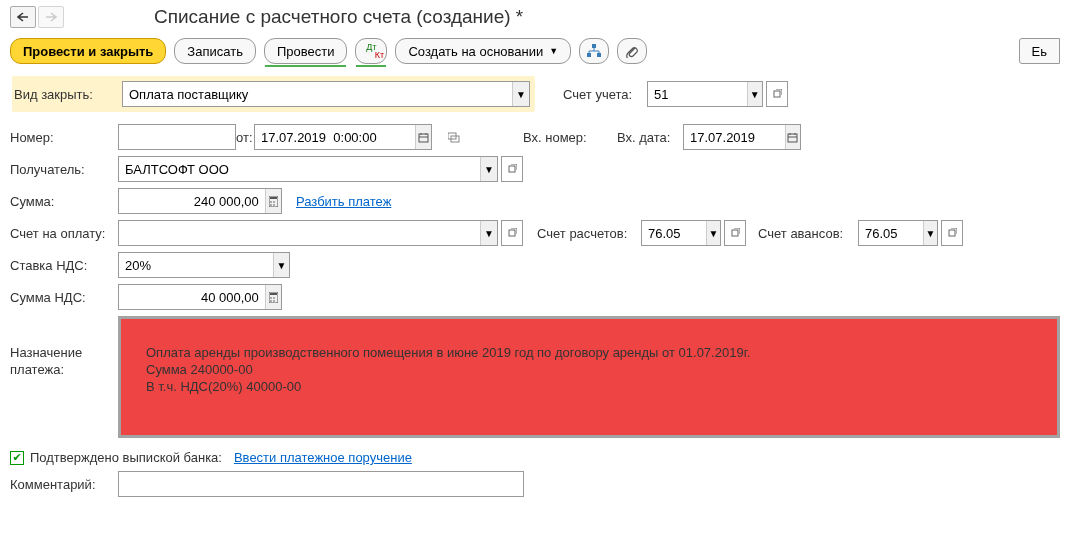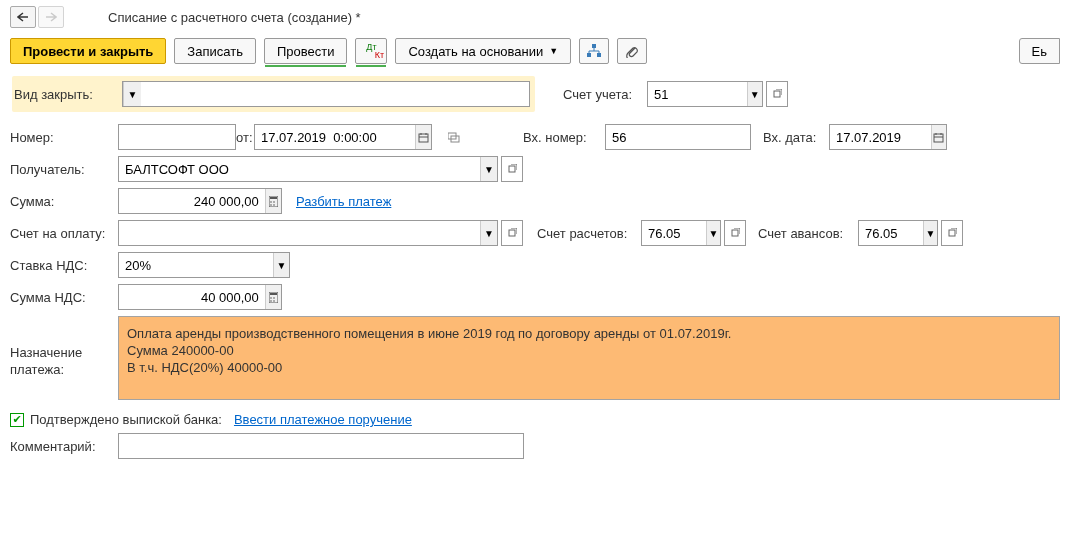--- a/index.html
+++ b/index.html
@@ -1,23 +1,23 @@
 <!DOCTYPE html>
 <html><head>
 <meta charset="utf-8">
 <style>
 * { box-sizing: border-box; margin: 0; padding: 0; }
 body { font-family: Arial, sans-serif; font-size: 13px; color: #333; background: #fff; padding: 6px 10px; width: 1070px; }
 .row { display: flex; align-items: center; margin-bottom: 6px; }
 .nav-row { margin-bottom: 10px; }
 .nav-btn { width: 26px; height: 22px; border: 1px solid #aaa; background: #f5f5f5; display: flex; align-items: center; justify-content: center; margin-right: 2px; cursor: pointer; border-radius: 2px; }
 .nav-btn.disabled { opacity: 0.5; cursor: default; }
-.title { font-size: 13px; margin-left: 42px; }
+.title { font-size: 19px; margin-left: 88px; }
 .toolbar { display: flex; align-items: center; gap: 8px; margin-bottom: 12px; position: relative; }
-.btn { height: 26px; padding: 0 12px; border: 1px solid #999; background: #f8f8f8; border-radius: 2px; cursor: pointer; display: flex; align-items: center; gap: 4px; font-size: 13px; }
+.btn { height: 26px; padding: 0 12px; border: 1px solid #999; background: #f8f8f8; border-radius: 11px; cursor: pointer; display: flex; align-items: center; gap: 4px; font-size: 13px; }
 .btn-yellow { background: #ffd633; border-color: #cc9900; font-weight: bold; }
 .btn-green-underline { position: relative; }
 .btn-green-underline::after { content: ''; position: absolute; bottom: -4px; left: 0; right: 0; height: 2px; background: #4CAF50; }
 .btn-icon { width: 30px; padding: 0; justify-content: center; }
 .btn-dtkt { width: 32px; padding: 8px 4px; justify-content: center; position: relative; }
 .btn-dtkt::after { content: ''; position: absolute; bottom: -4px; left: 0; right: 0; height: 2px; background: #4CAF50; }
 .dtkt-text { font-size: 9px; line-height: 8px; }
 .dt { color: #0a7a0a; }
 .kt { color: #c00; margin-left: 16px; }
 .btn-right { margin-left: auto; border-radius: 3px 0 0 3px; }
@@ -26,21 +26,21 @@
 .highlight-row { background: #fff3cc; padding: 5px 5px 5px 2px; margin-left:2px; display: inline-flex; align-items: center; border-radius: 2px; }
 .label { width: 108px; flex-shrink: 0; }
 .label-wide { width: 108px; flex-shrink: 0; line-height: 17px; margin-top: 28px; }
 .input-wrap { display: flex; align-items: center; border: 1px solid #999; height: 26px; background: #fff; }
 .inp { border: none; outline: none; padding: 0 6px; height: 24px; font-size: 13px; background: transparent; }
 .inp.num { text-align: right; }
 .dd-btn, .ext-btn, .cal-btn { width: 18px; height: 24px; border: none; border-left: 1px solid #ccc; background: #f0f0f0; cursor: pointer; display: flex; align-items: center; justify-content: center; font-size: 10px; }
 .ext-btn-out { width: 22px; height: 26px; border: 1px solid #999; background: #fff; cursor: pointer; display: flex; align-items: center; justify-content: center; margin-left: 3px; font-size: 12px; }
 .link { color: #0066cc; text-decoration: underline; cursor: pointer; }
 
-.textarea-wrap { border: 1px solid #a3a3a3; background: #fdba74; padding: 8px; flex: 1; }
+.textarea-wrap { border: 3px solid #a3a3a3; background: #ef4444; padding: 25px; flex: 1; }
 .textarea-content { width: 100%; min-height: 66px; border: none; outline: none; font-size: 13px; line-height: 17px; resize: none; white-space: pre-wrap; }
 
 .chk { width: 14px; height: 14px; border: 1px solid #090; background: #fff; display: inline-flex; align-items: center; justify-content: center; color: #090; font-size: 11px; margin-right: 6px; cursor: pointer; }
 .section-gap { height: 6px; }
 
 svg { pointer-events: none; }
 </style>
 </head>
 <body>
 
@@ -82,20 +82,21 @@
         <path d="M10 4 L5 9 a2 2 0 0 0 3 3 L12 8 a3 3 0 0 0 -4 -4 L3 9 a4 4 0 0 0 6 6" stroke="#555" fill="none" stroke-width="1.2"></path>
       </svg>
   </button>
   <button class="btn btn-right">Еь</button>
 </div>
 
 <div class="row">
   <div class="highlight-row">
     <div class="label">Вид закрыть:</div>
     <div class="input-wrap" style="width:408px;">
+      <input class="inp" style="width: 100%;" value="Оплата поставщику">
       <button class="dd-btn">▼</button>
     </div>
   </div>
   <div style="width:28px;"></div>
   <div class="label" style="width:84px;">Счет учета:</div>
   <div class="input-wrap" style="width:116px;">
     <input class="inp" style="width: 100%;" value="51">
     <button class="dd-btn">▼</button>
   </div>
   <button class="ext-btn-out">
@@ -126,23 +127,20 @@
   </div>
   <div style="width:8px;"></div>
   <button class="ext-btn-out" style="border:none;">
     <svg width="12" height="11">
         <rect x="0" y="1" width="8" height="6" fill="none" stroke="#888"></rect>
         <rect x="3" y="4" width="8" height="6" fill="none" stroke="#888"></rect>
       </svg>
   </button>
   <div style="width:58px;"></div>
   <div style="width:82px;">Вх. номер:</div>
-  <div class="input-wrap" style="width:146px;">
-    <input class="inp" style="width: 100%;" value="56">
-  </div>
   <div style="width:12px;"></div>
   <div style="width:66px;">Вх. дата:</div>
   <div class="input-wrap" style="width:118px;">
     <input class="inp" style="width: 100%;" value="17.07.2019">
     <button class="cal-btn">
       <svg width="11" height="11">
           <rect x="1" y="2" width="9" height="8" fill="none" stroke="#555"></rect>
           <path d="M1 5 H10 M3 1 V3 M8 1 V3" stroke="#555"></path>
         </svg>
     </button>

